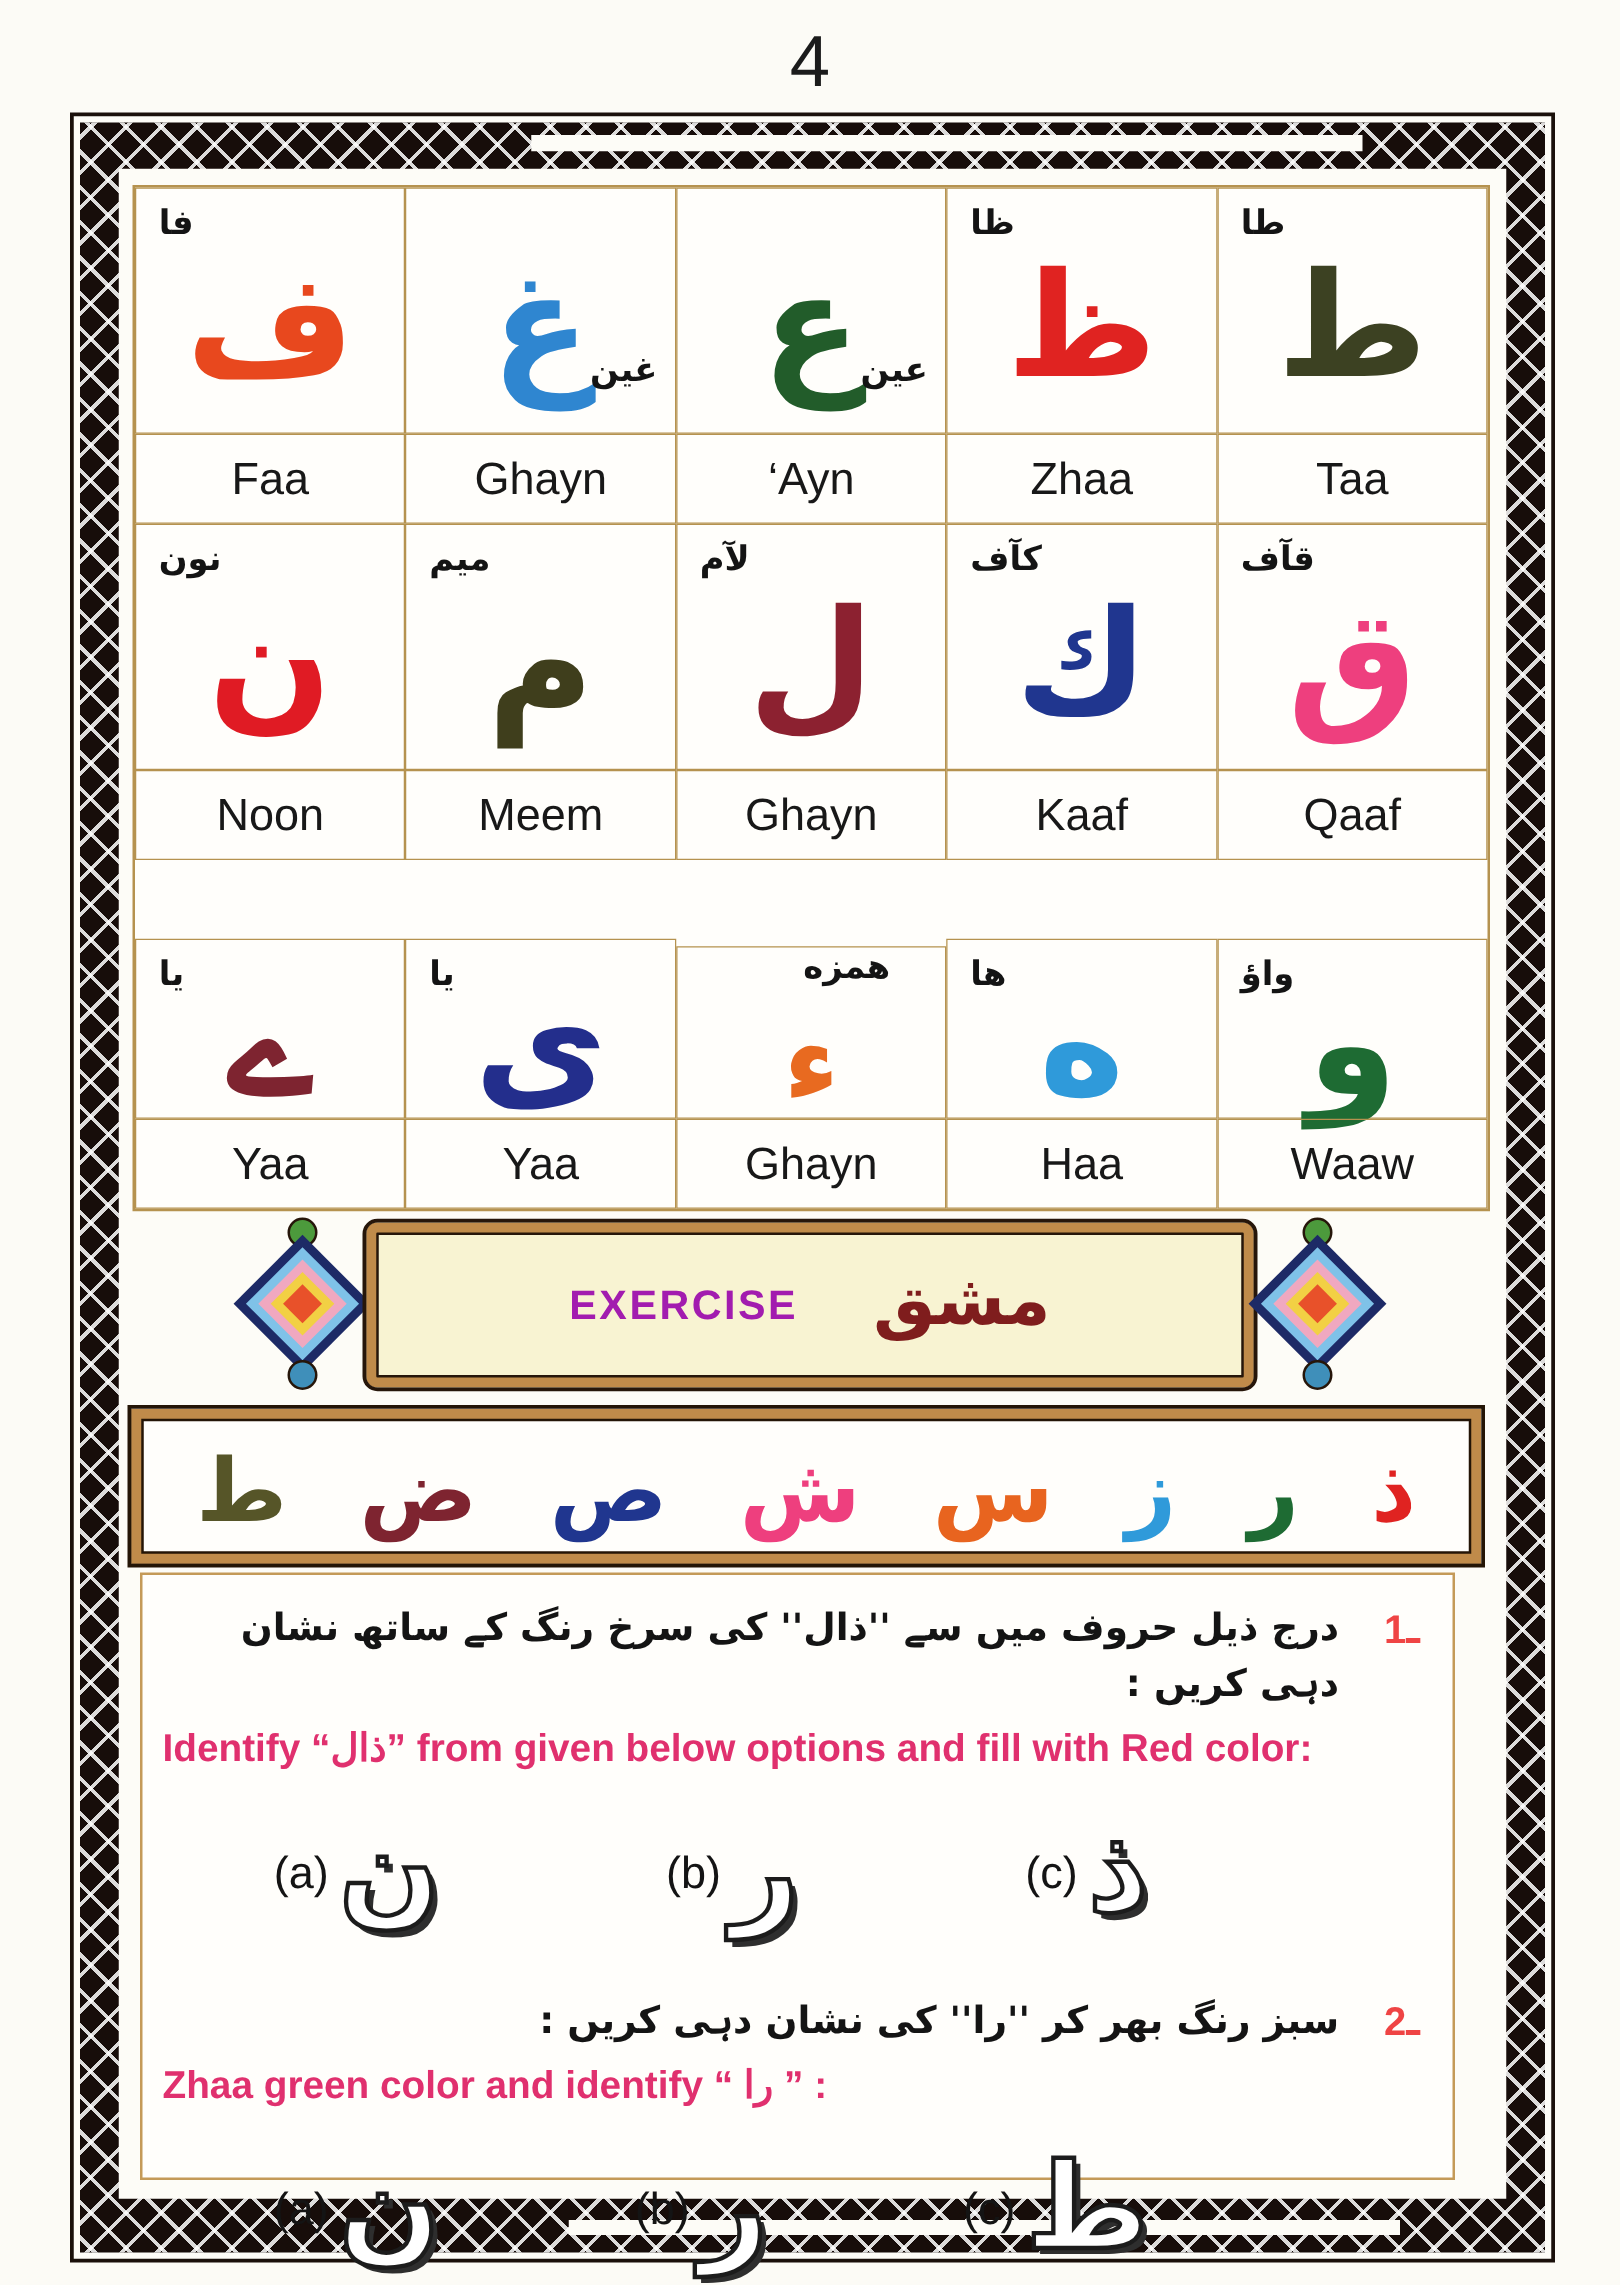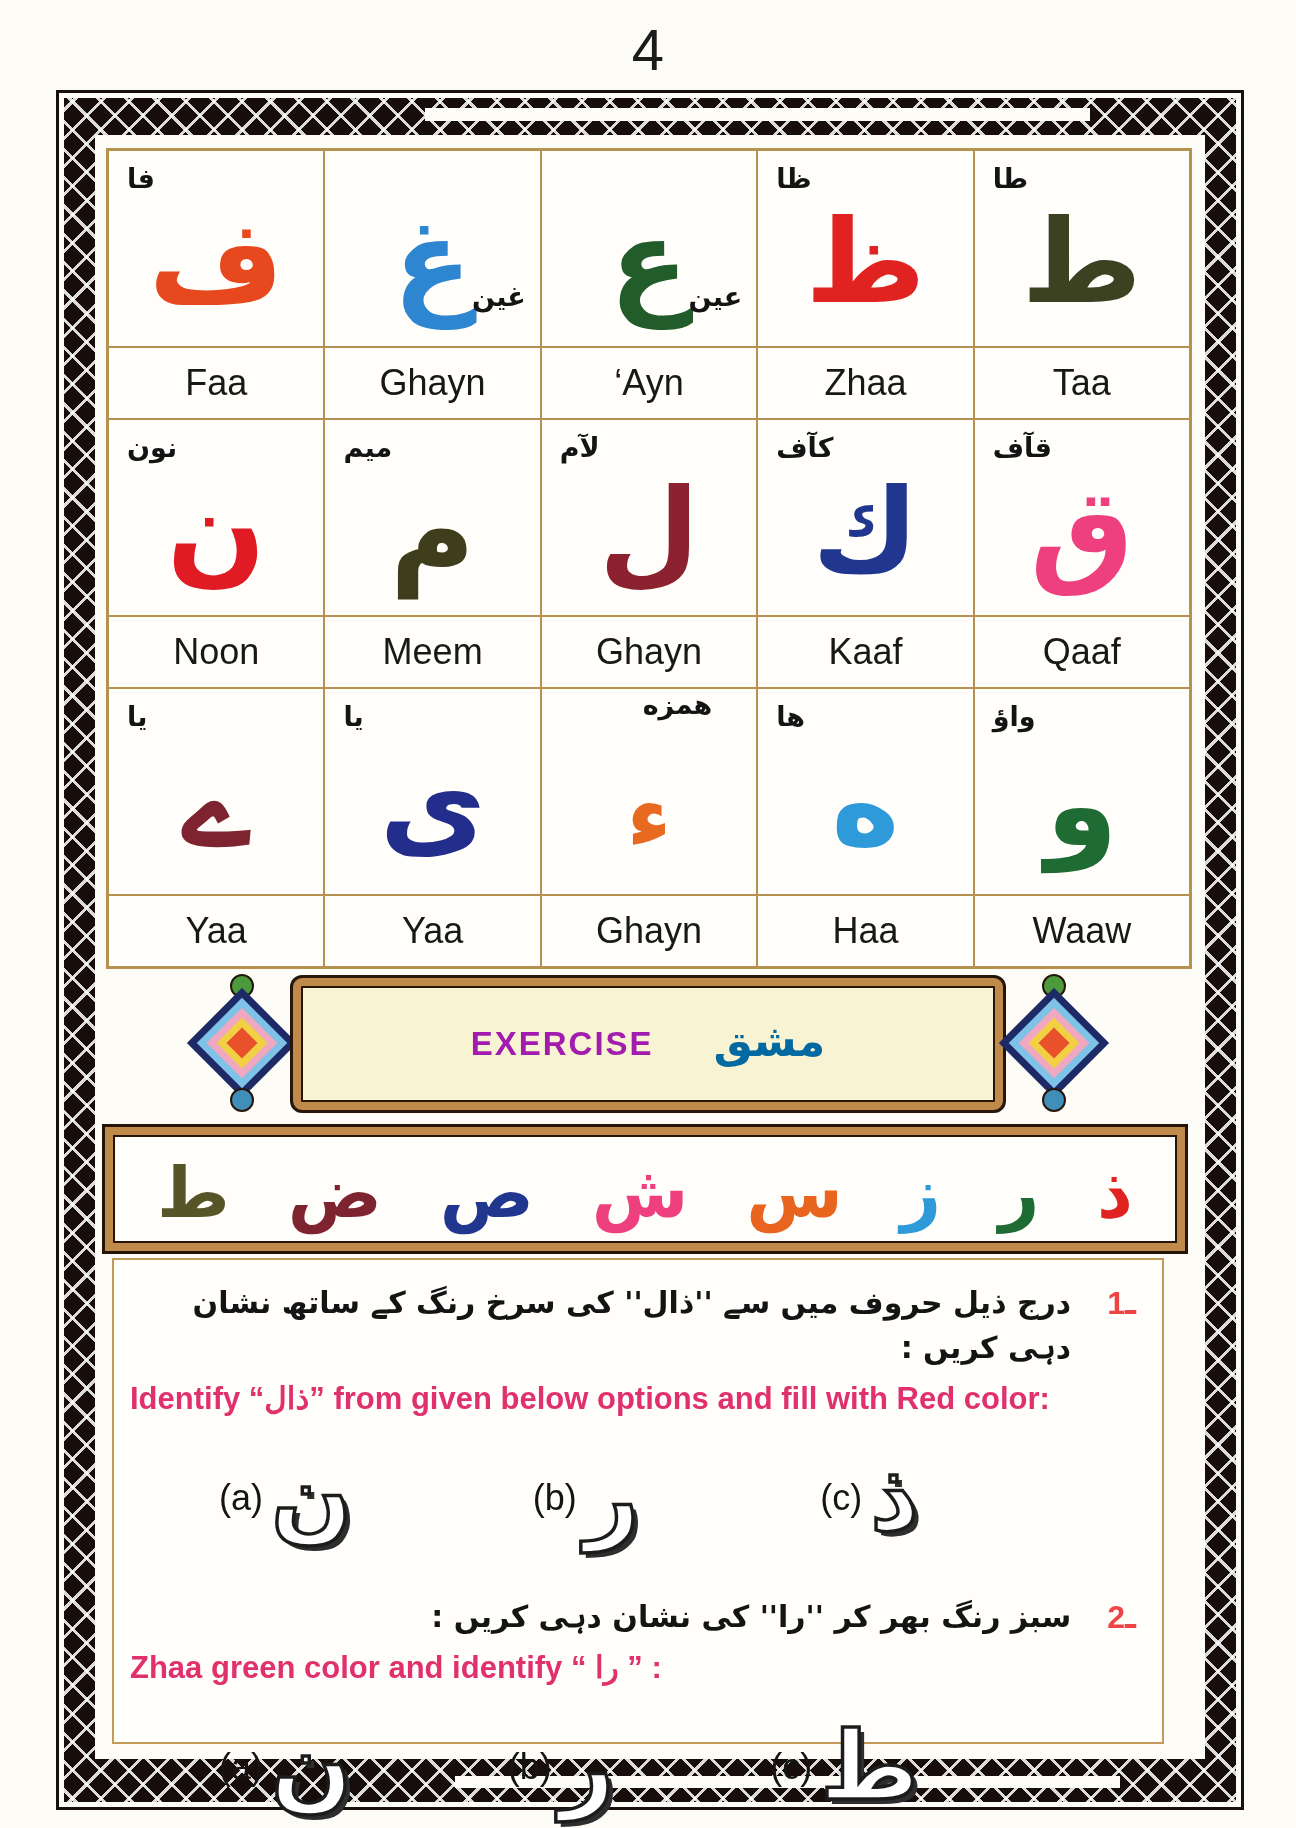--- a/index.html
+++ b/index.html
@@ -32,21 +32,21 @@
     position:absolute;left:36px;right:36px;top:42px;bottom:48px;
     background:#fdfcf7;
   }
   
   .grid{
     position:absolute;left:11px;top:13px;width:1086px;
     border:2px solid #b5924f;box-sizing:border-box;background:#fffefb;
   }
   .row{display:flex;}
   .row-l{height:197px;}
-  .row-l.g2{height:207px;}
+  .row-l.g2{height:207px;align-items:flex-end;}
   .row-n{height:72px;}
   .cell{flex:1;border:1px solid #b5924f;position:relative;box-sizing:border-box;
     display:flex;align-items:center;justify-content:center;overflow:visible;}
   .lab{
     position:absolute;top:12px;left:18px;font-size:27px;font-weight:bold;color:#141414;
     font-family:"DejaVu Sans",sans-serif;direction:rtl;
   }
   .g0 .cell:nth-child(2) .lab,
   .g0 .cell:nth-child(3) .lab{top:auto;bottom:34px;left:auto;right:14px;}
   .g2 .cell:nth-child(3) .lab{left:auto;right:44px;top:0;}
@@ -60,21 +60,21 @@
   
   .banner{position:absolute;left:91px;top:838px;width:924px;height:142px;}
   .banner-box{
     position:absolute;left:104px;right:104px;top:2px;bottom:2px;
     background:#f8f3d2;border:3px solid #26160a;border-radius:12px;
     box-shadow:inset 0 0 0 8px #c08b4a, inset 0 0 0 10px #26160a;
     display:flex;align-items:center;justify-content:center;gap:60px;
   }
   .ex-en{font-size:33px;font-weight:bold;letter-spacing:2px;color:#a21caf;
     font-family:"Liberation Sans",sans-serif;}
-  .ex-ur{font-size:44px;font-weight:bold;color:#0369a1;
+  .ex-ur{font-size:56px;font-weight:bold;color:#7f1d1d;
     font-family:"DejaVu Sans",sans-serif;margin-top:-8px;}
   .medal{position:absolute;width:104px;height:134px;top:3px;}
   .medal-left{left:4px;}
   .medal-right{right:4px;}
   .medal .core{
     position:absolute;left:50%;top:50%;width:22px;height:22px;
     transform:translate(-50%,-50%) rotate(45deg);
     background:#e8512a;
     box-shadow:0 0 0 7px #f2d044, 0 0 0 14px #f0a8c0, 0 0 0 21px #7fc2e8, 0 0 0 28px #1d2a66;
   }

